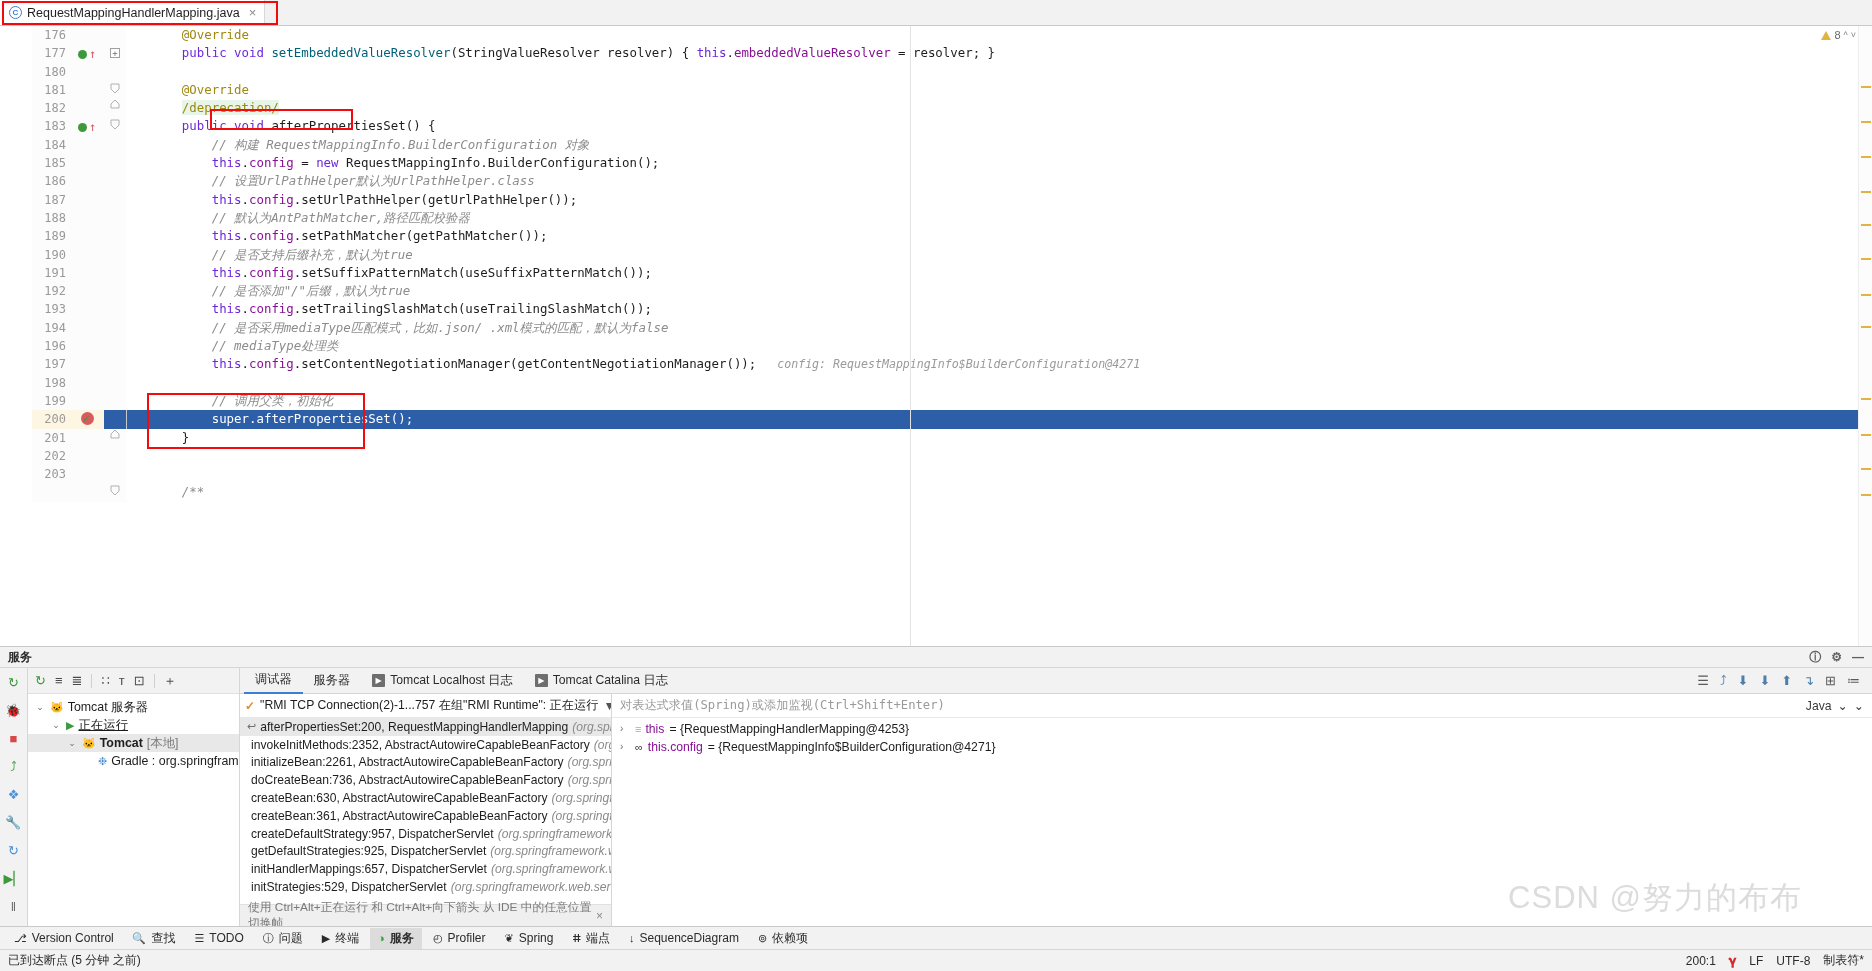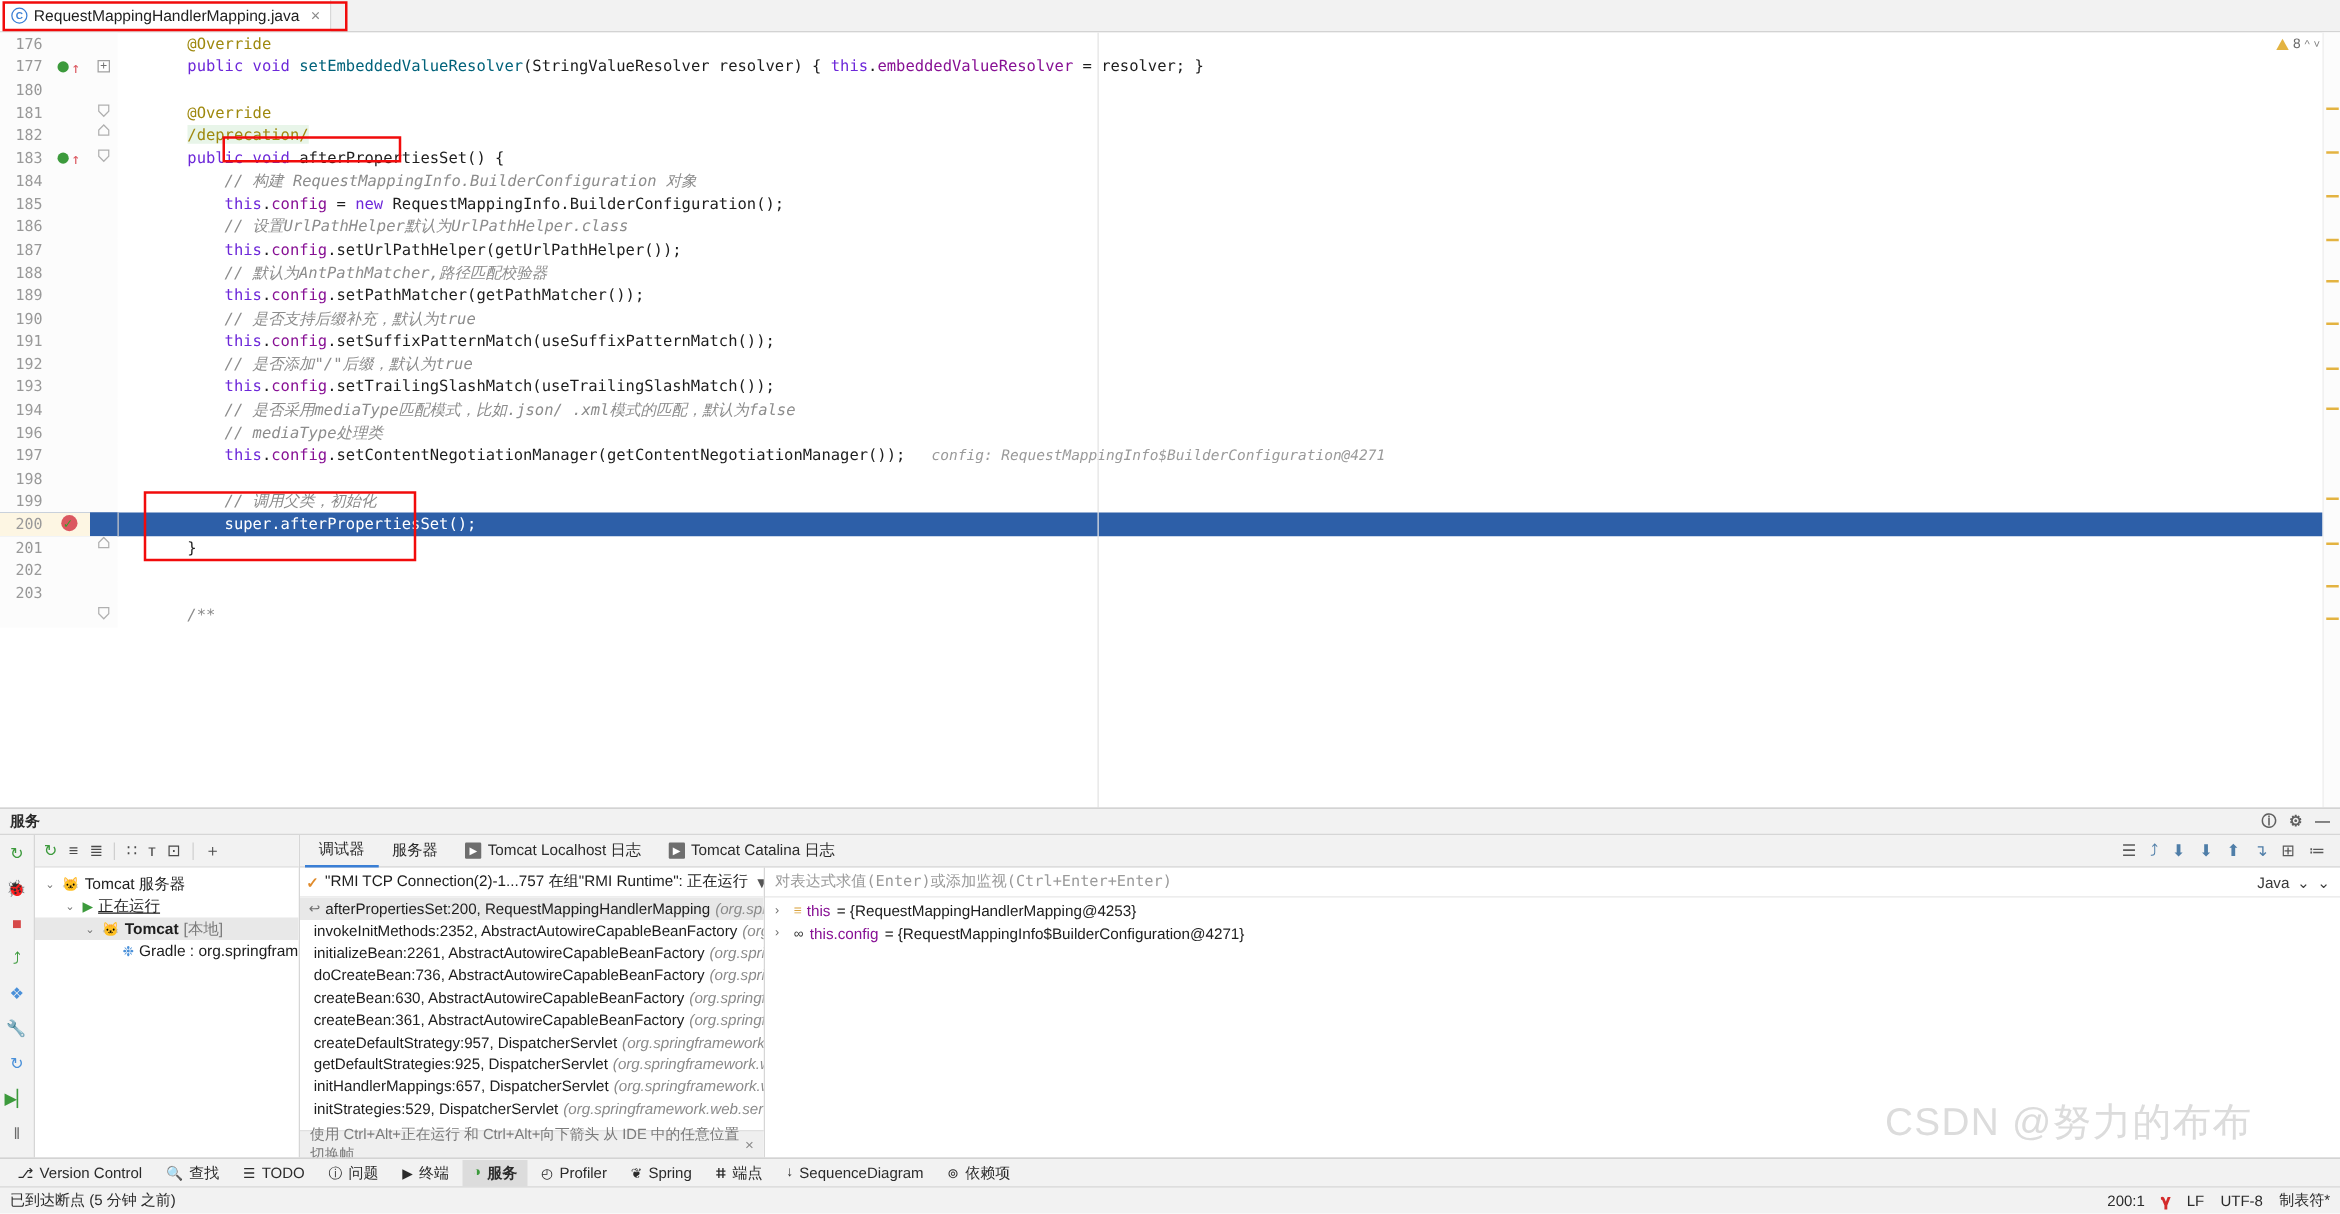--- a/index.html
+++ b/index.html
@@ -31,21 +31,21 @@
     display: inline-flex; align-items: center; justify-content: center;
     font-size: 8px; color: #3a7fd5; font-weight: bold; line-height: 1;
   }
   .etab .xclose { color: #8a8a8a; font-size: 13px; margin-left: 4px; }
   .tab-redbox {
     position: absolute; left: 2px; top: 1px; width: 276px; height: 24px;
     border: 2px solid #f10b0b; pointer-events: none; z-index: 5;
   }
 
   
-  .editor-wrap { flex: 1 1 auto; display: flex; position: relative; min-height: 0; background: #fff; }
+  .editor-wrap { flex: 1 1 auto; display: flex; position: relative; min-height: 0; background: #fff; margin-left: 32px; }
   .editor {
     position: relative; flex: 1 1 auto; overflow: hidden;
     font-family: "DejaVu Sans Mono", "Liberation Mono", monospace;
     font-size: 12.4px; line-height: 18.3px;
   }
   .code-row { position: relative; height: 18.3px; white-space: pre; display: flex; }
   .gutter-num {
     width: 40px; min-width: 40px; text-align: right; padding-right: 6px;
     color: #999999; background: #fcfcfc; font-size: 12px; user-select: none;
   }
@@ -467,21 +467,21 @@
               </div>
             </div>
           <div class="frames-hint">
             <span>使用 Ctrl+Alt+正在运行 和 Ctrl+Alt+向下箭头 从 IDE 中的任意位置切换帧</span>
             <span class="x">×</span>
           </div>
         </div>
 
         <div class="vars-col">
           <div class="watch-bar">
-            <span>对表达式求值(Enter)或添加监视(Ctrl+Enter+Enter)</span>
+            <span>对表达式求值(Spring)或添加监视(Ctrl+Shift+Enter)</span>
             <span class="watch-right">
               <span>Java</span>
               <span>⌄</span>
               <span>⌄</span>
             </span>
           </div>
           <div class="var-list" id="varlist">
               <div class="var">
                 <span class="tw">›</span>
                 <span class="vico-obj">≡</span>

